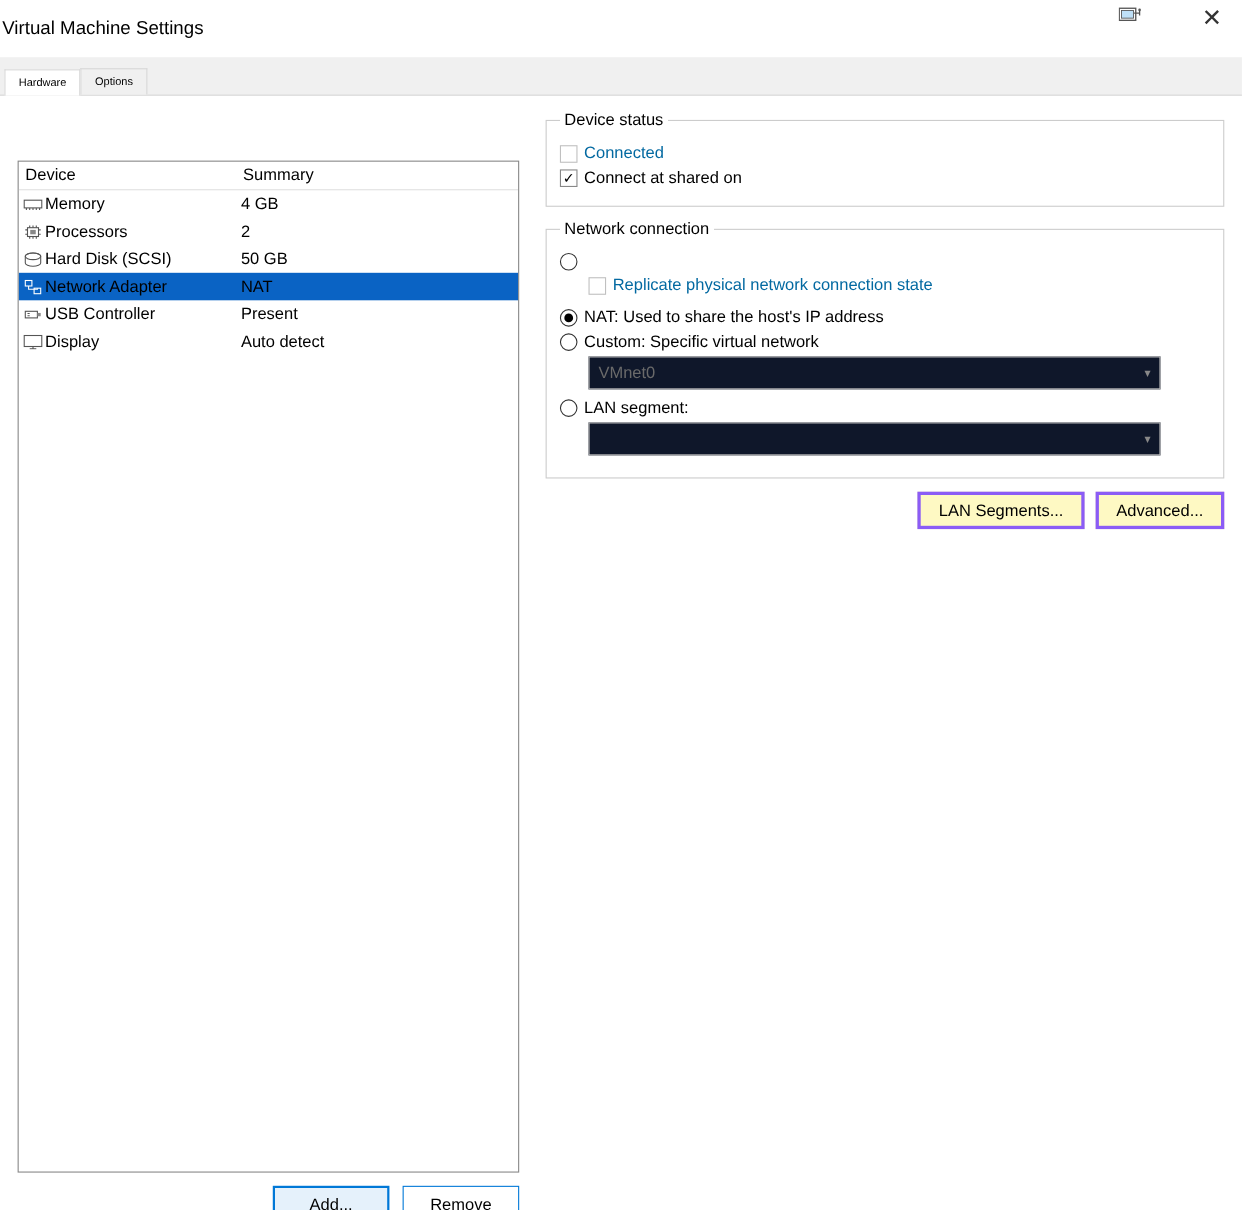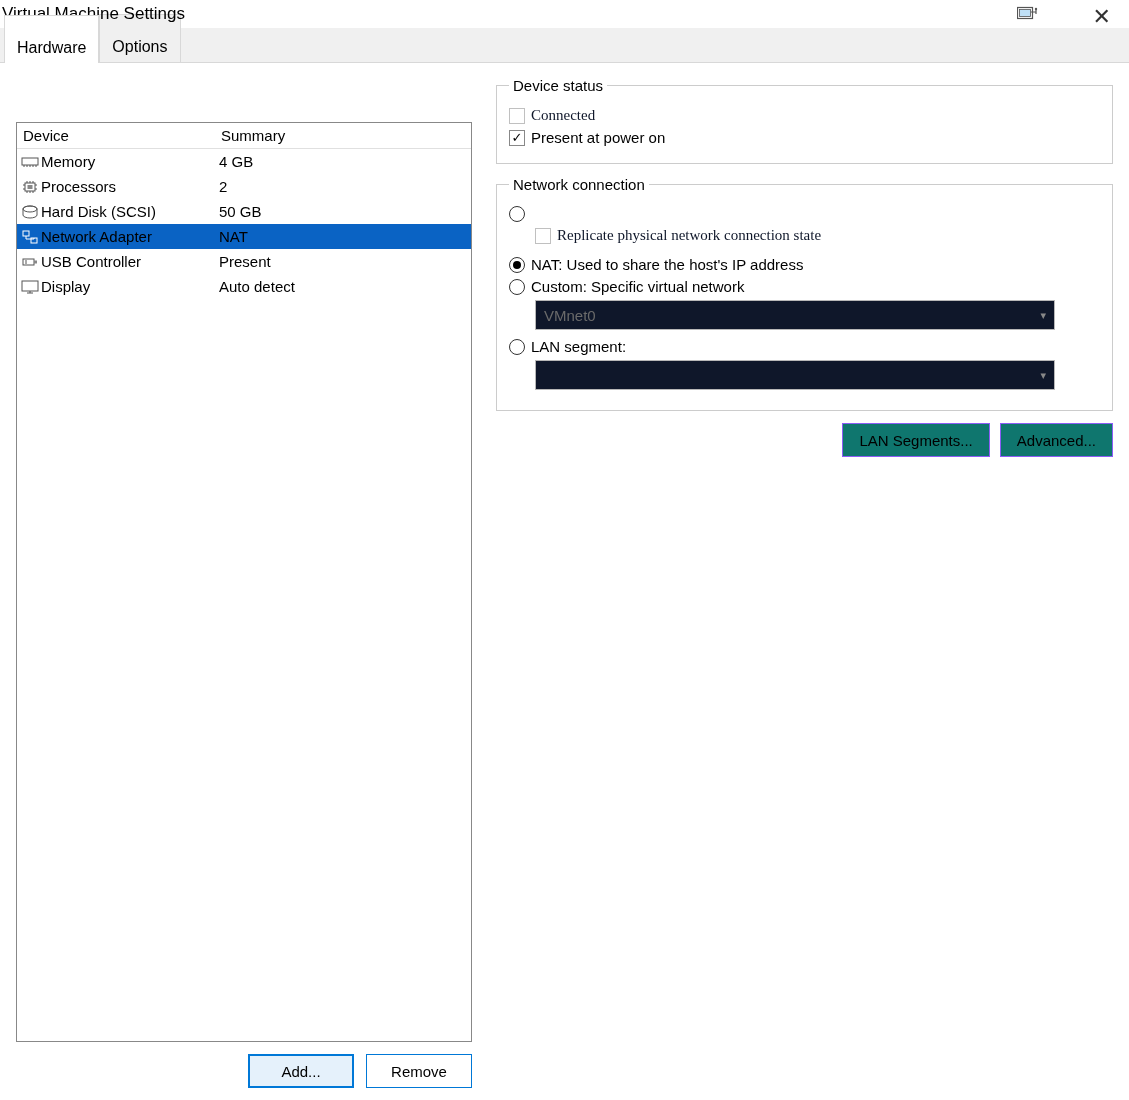--- a/index.html
+++ b/index.html
@@ -7,21 +7,21 @@
     margin: 0;
     font-family: "Segoe UI", Tahoma, sans-serif;
     font-size: 15px;
     color: #000;
     background: #fff;
     width: 1129px;
     height: 1100px;
     overflow: hidden;
   }
   .titlebar {
-    height: 28px;
+    height: 52px;
     display: flex;
     align-items: center;
     padding: 0 0 0 0;
     position: relative;
   }
   .titlebar-title {
     padding-left: 2px;
     font-size: 17px;
   }
   .titlebar-icon {
@@ -39,25 +39,25 @@
   }
   .tabbar {
     height: 35px;
     background: #f0f0f0;
     border-bottom: 1px solid #d8d8d8;
     display: flex;
     align-items: flex-end;
     padding-left: 4px;
   }
   .tab {
-    padding: 23px 12px 6px 12px;
+    padding: 6px 12px 6px 12px;
     border: 1px solid #d8d8d8;
     border-bottom: none;
     background: #f0f0f0;
-    font-size: 16px;
+    font-size: 10px;
     cursor: default;
     margin-right: 0px;
   }
   .tab.active {
     background: #fff;
     position: relative;
     top: 1px;
   }
   .content {
     display: flex;
@@ -113,22 +113,22 @@
   }
   .left-buttons {
     display: flex;
     justify-content: flex-end;
     gap: 12px;
     margin-top: 12px;
   }
   .btn {
     min-width: 106px;
     height: 34px;
-    background: #0f766e;
-    border: 1px solid #8b5cf6;
+    background: #fef9c3;
+    border: 3px solid #8b5cf6;
     font-size: 15px;
     font-family: inherit;
     cursor: default;
     padding: 0 16px;
   }
   .btn.focus {
     border: 2px solid #0078d7;
     background: #e5f1fb;
   }
   .right {
@@ -176,21 +176,21 @@
     justify-content: center;
     background: #fff;
   }
   .radio.checked::after {
     content: "";
     width: 8px;
     height: 8px;
     background: #000;
     border-radius: 50%;
   }
-  .disabled-text { color: #0f172a; font-family: Liberation Serif, serif; }
+  .disabled-text { color: #0369a1; }
   .indented { margin-left: 26px; }
   .select {
     width: 520px;
     height: 30px;
     background: #0f172a;
     border: 1px solid #b8b8b8;
     color: #6a6a6a;
     padding: 0 8px;
     display: flex;
     align-items: center;
@@ -315,21 +315,21 @@
   <div class="right">
 
     <fieldset>
       <legend>Device status</legend>
       <div class="checkrow">
         <span class="checkbox disabled"></span>
         <span class="disabled-text">Connected</span>
       </div>
       <div class="checkrow">
         <span class="checkbox checked"></span>
-        <span>Present at power on</span>
+        <span>Connect at shared on</span>
       </div>
     </fieldset>
 
     <fieldset>
       <legend>Network connection</legend>
 
       <div class="radiorow">
         <span class="radio"></span>
       </div>
       <div class="checkrow indented">

